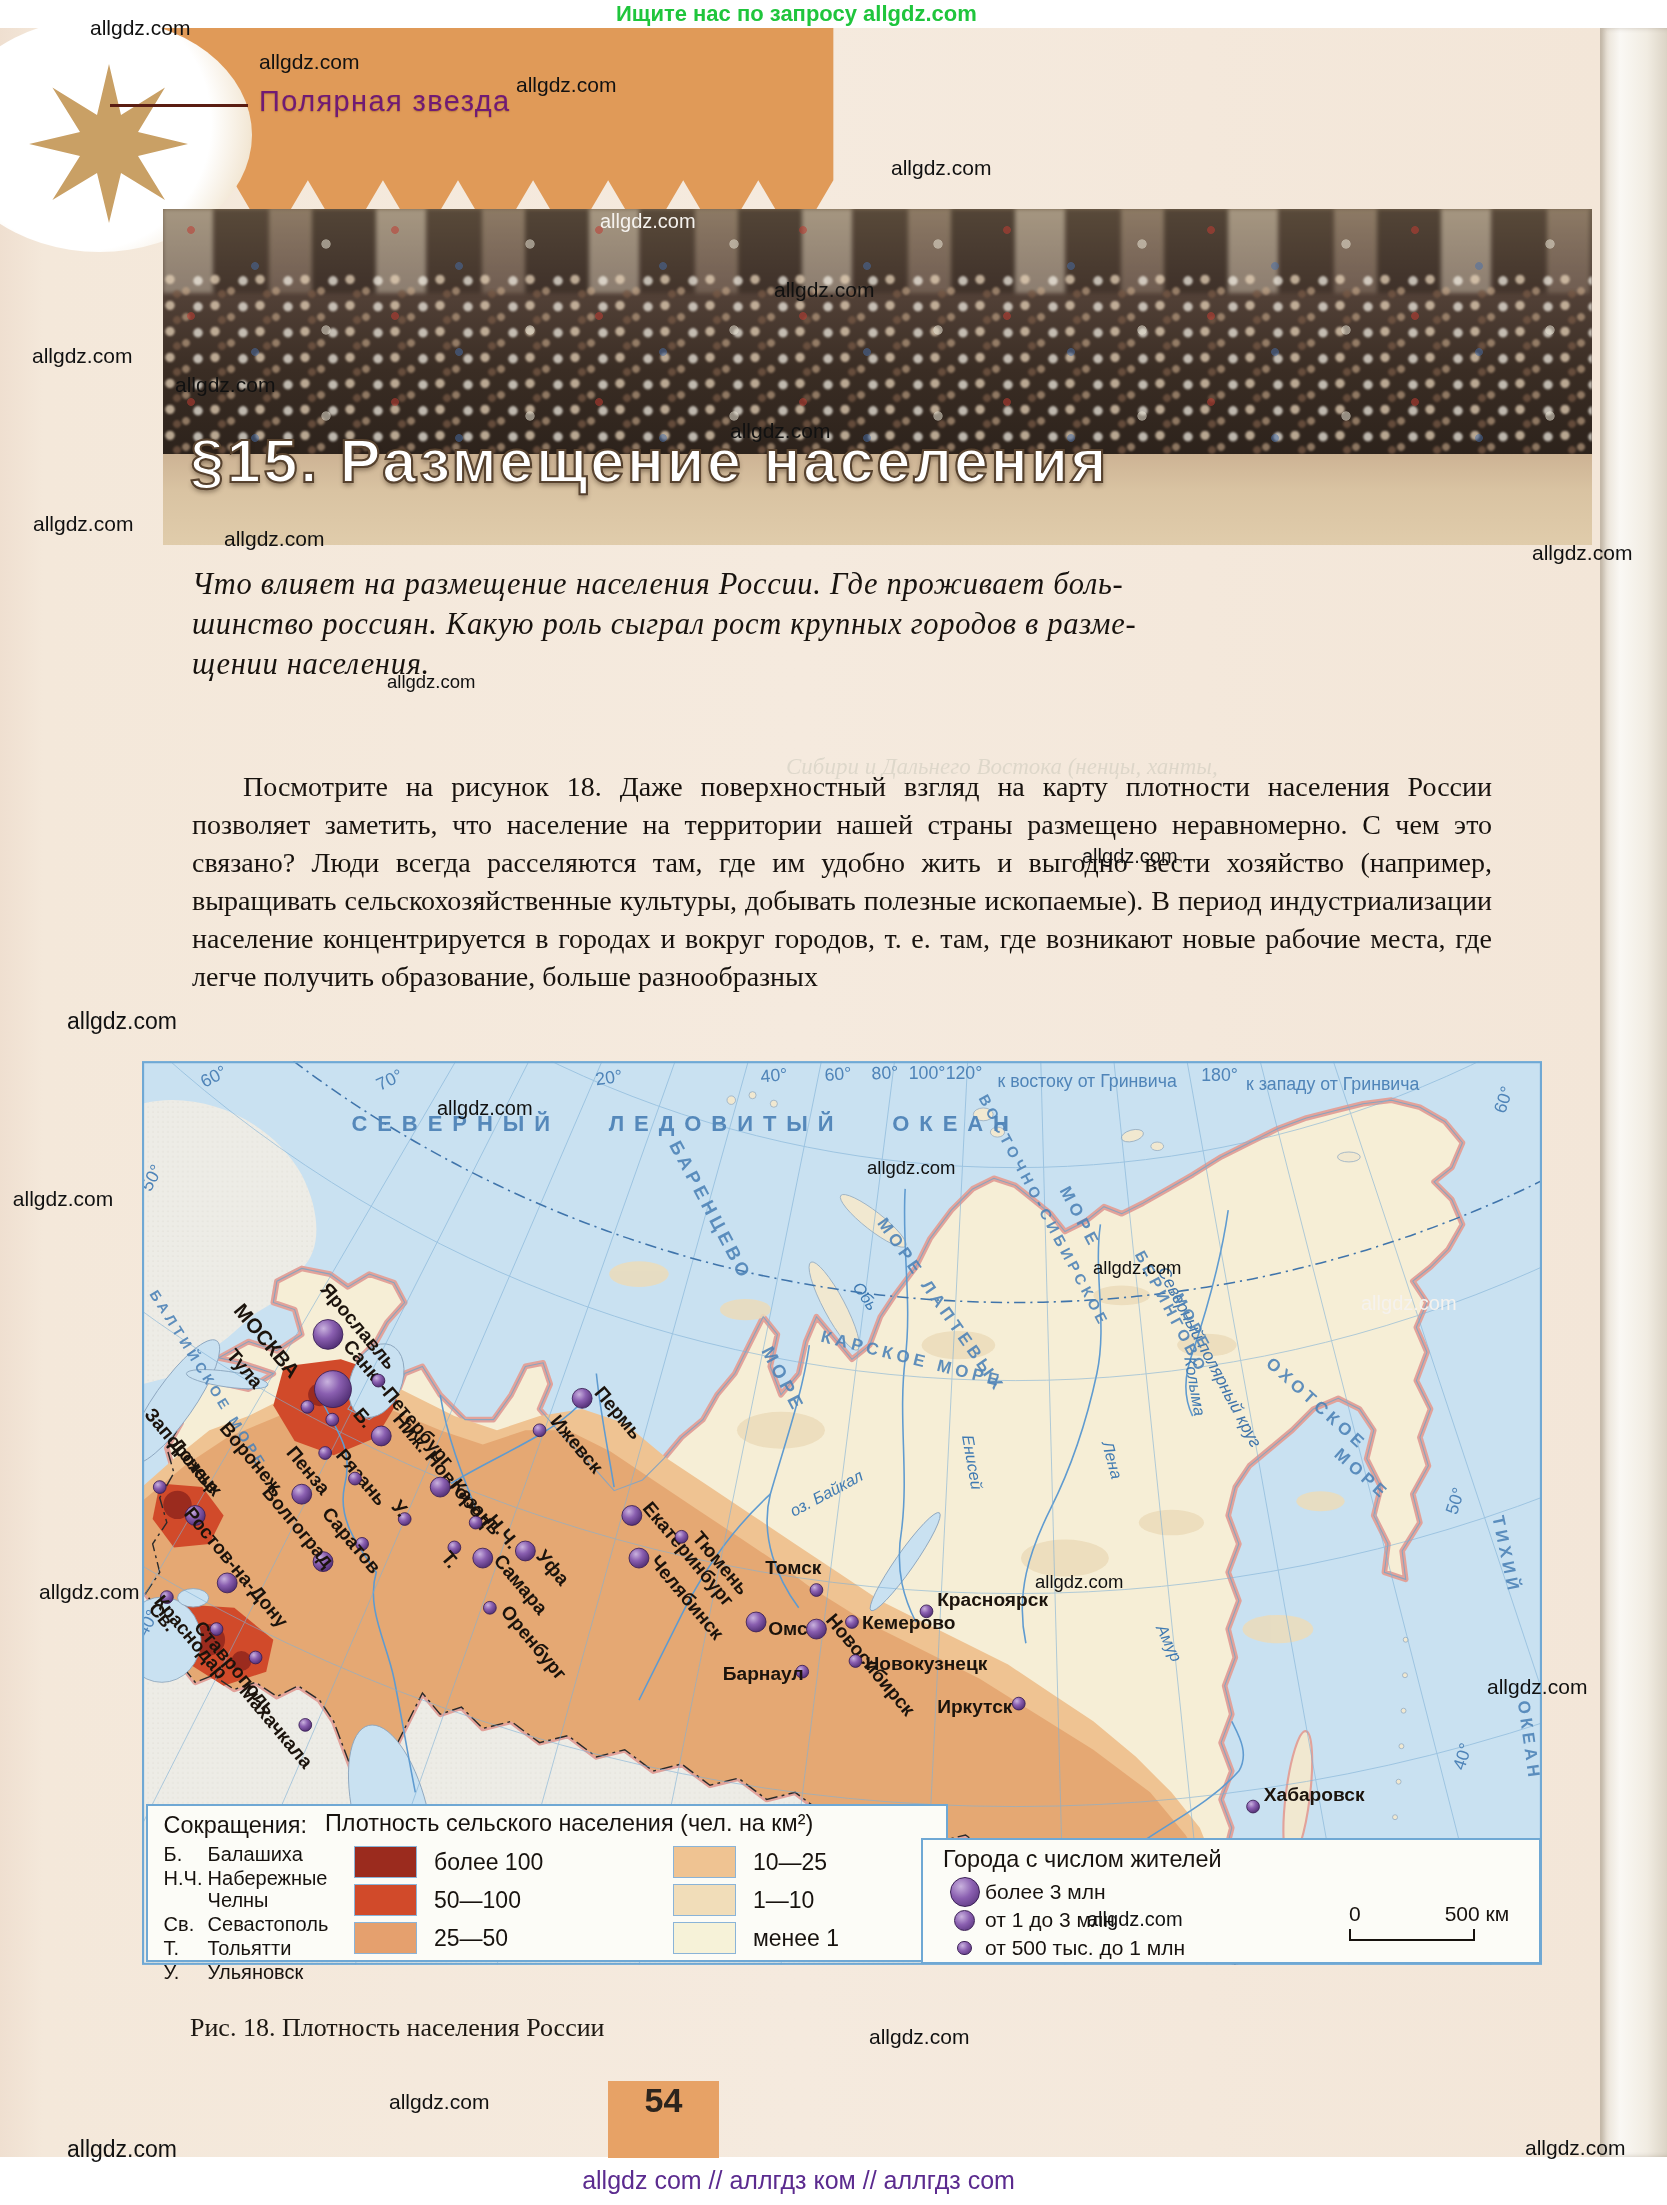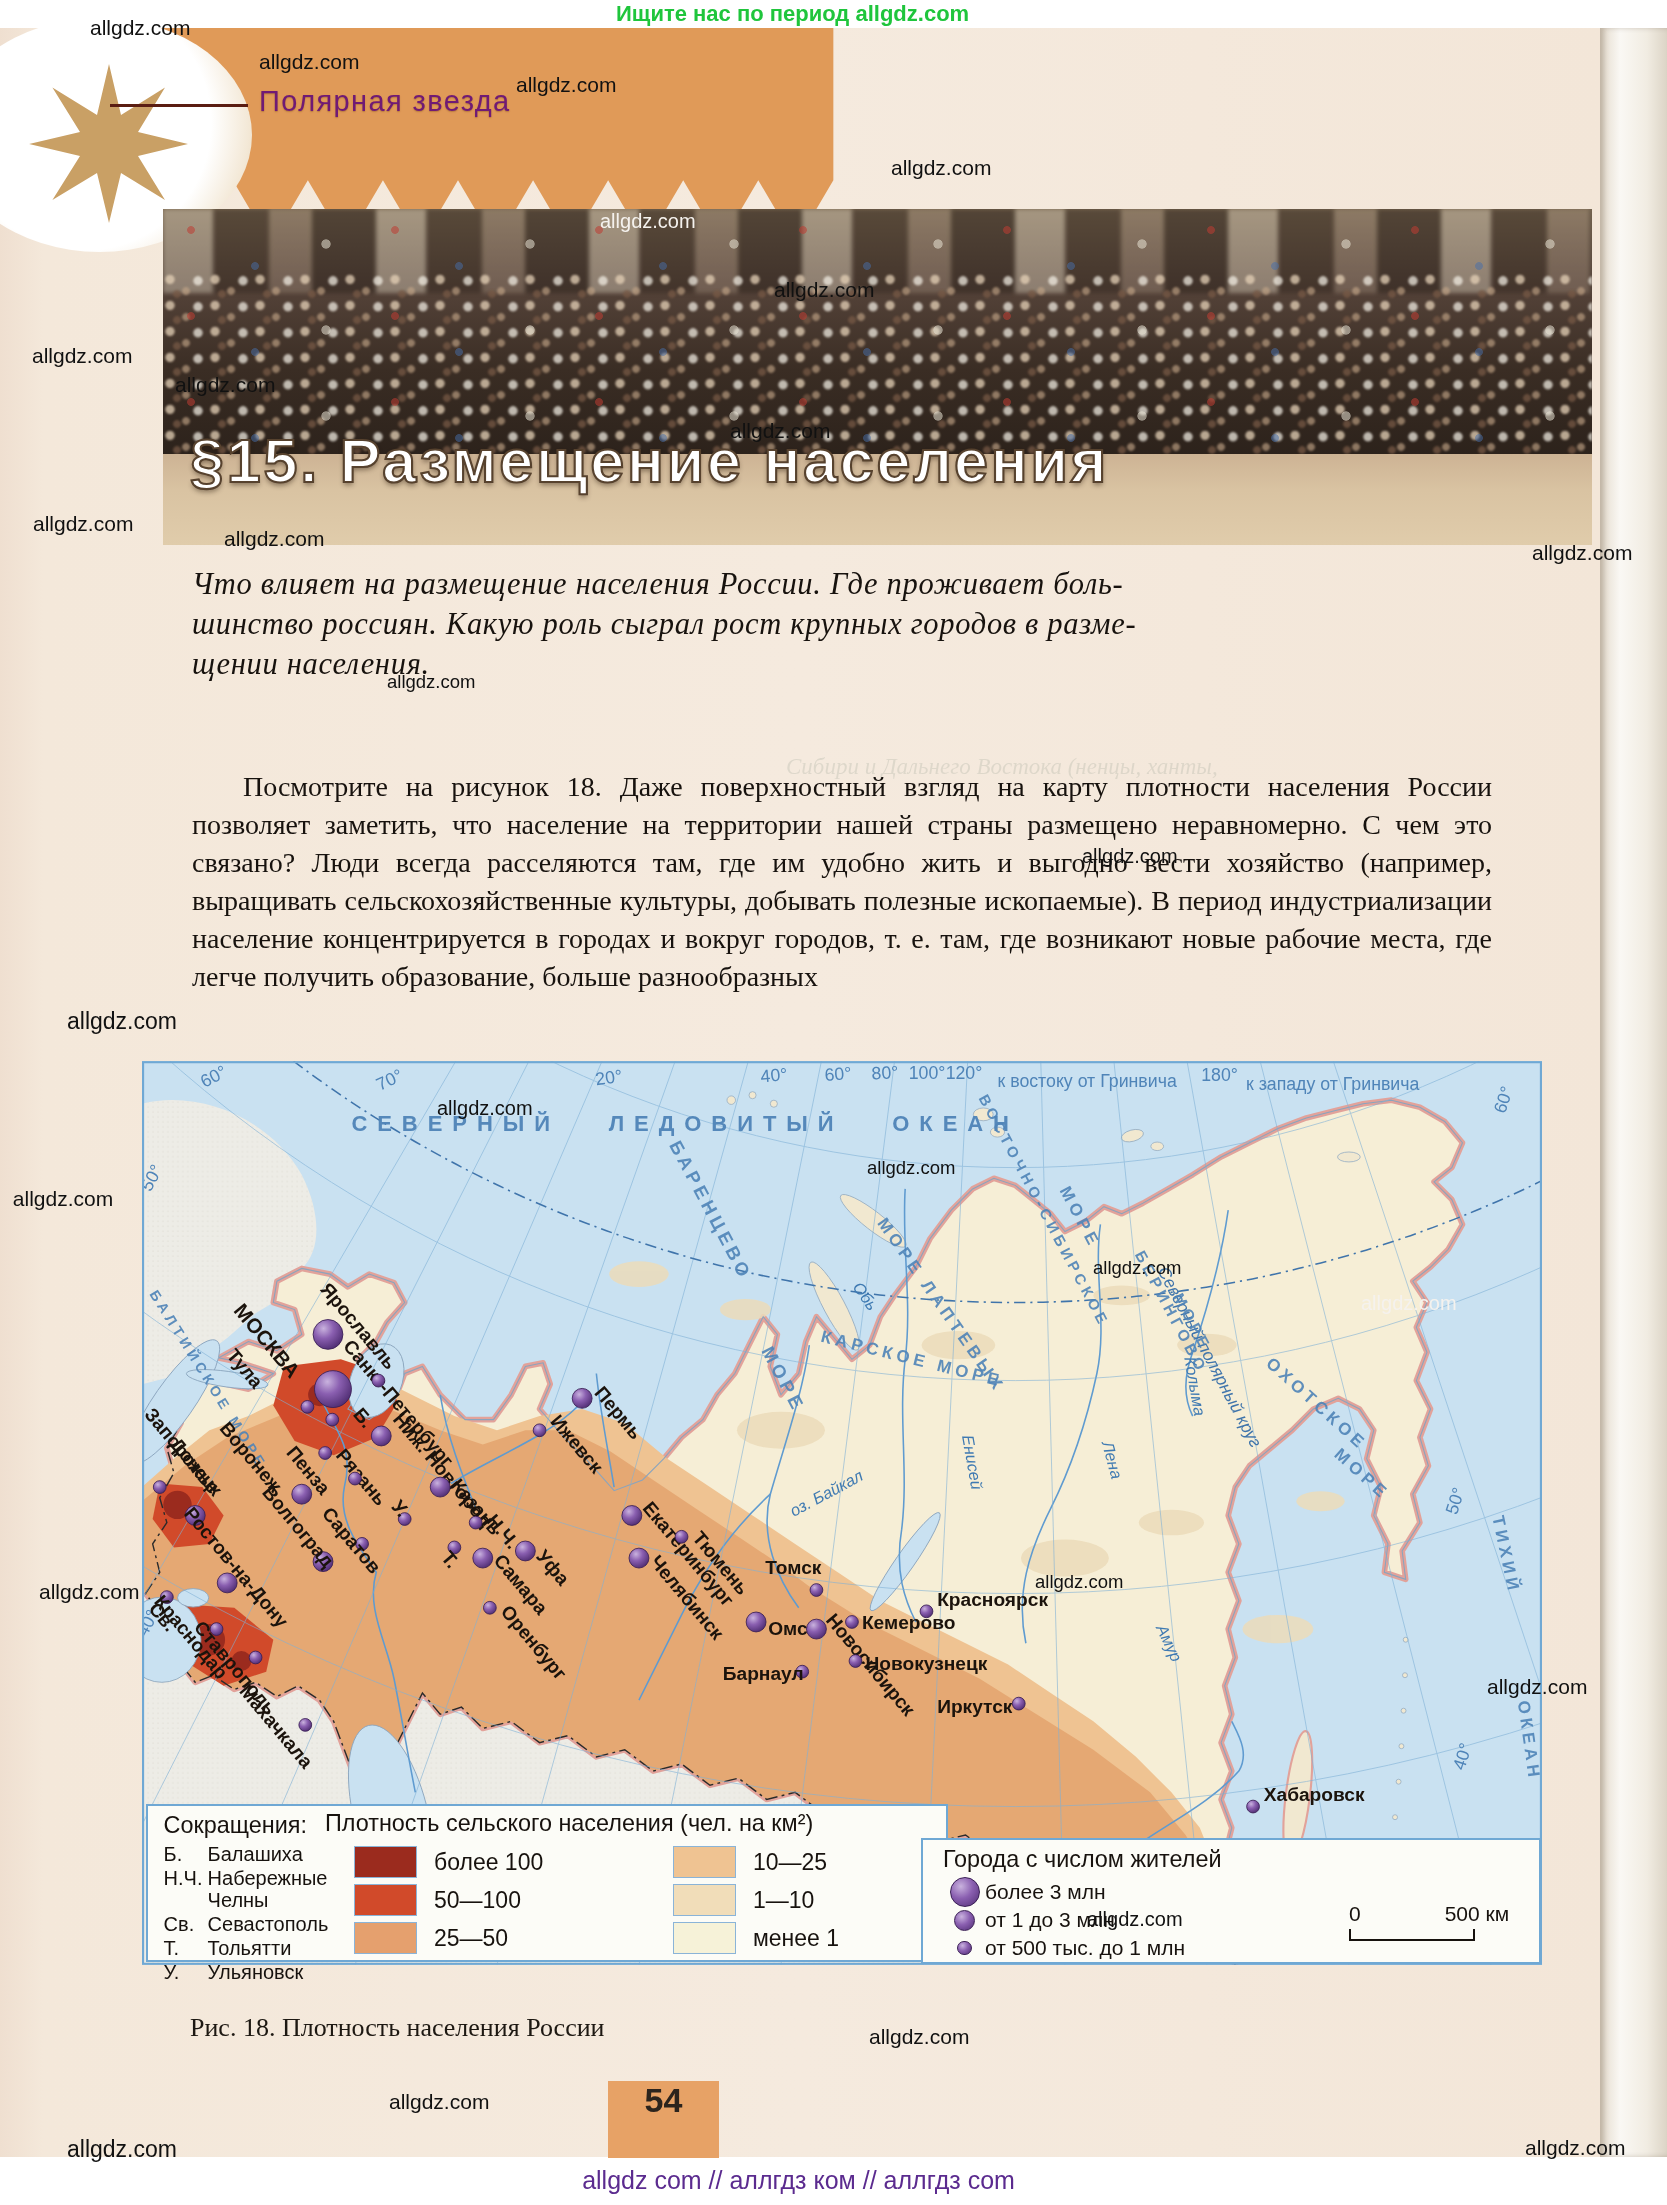--- a/index.html
+++ b/index.html
@@ -76,21 +76,21 @@
   .wm{position:absolute;font-family:"Liberation Sans",sans-serif;color:#111;white-space:nowrap;}
   .wm.light{color:#f5f2ee;}
 </style>
 </head>
 <body>
 
 <div id="page">
   <div class="paper"></div>
   <div class="curl"></div>
   <div class="topstrip"></div>
-  <div class="promo">Ищите нас по период allgdz.com</div>
+  <div class="promo">Ищите нас по запросу allgdz.com</div>
 
   <div class="banner">
     <svg width="752" height="216" viewBox="0 0 1060 305">
       <path fill="#e09a58" d="M0,0 H1060 V215 L1007,305 L954,215 L901,305 L848,215 L795,305 L742,215 L689,305 L636,215 L583,305 L530,215 L477,305 L424,215 L371,305 L318,215 L265,305 L212,215 L159,305 L106,215 L53,305 L0,215 Z"></path>
     </svg>
   </div>
   <div class="emblem-circle"></div>
   <div class="star8"></div>
   <div class="series-line"></div>
   <div class="series">Полярная звезда</div>

